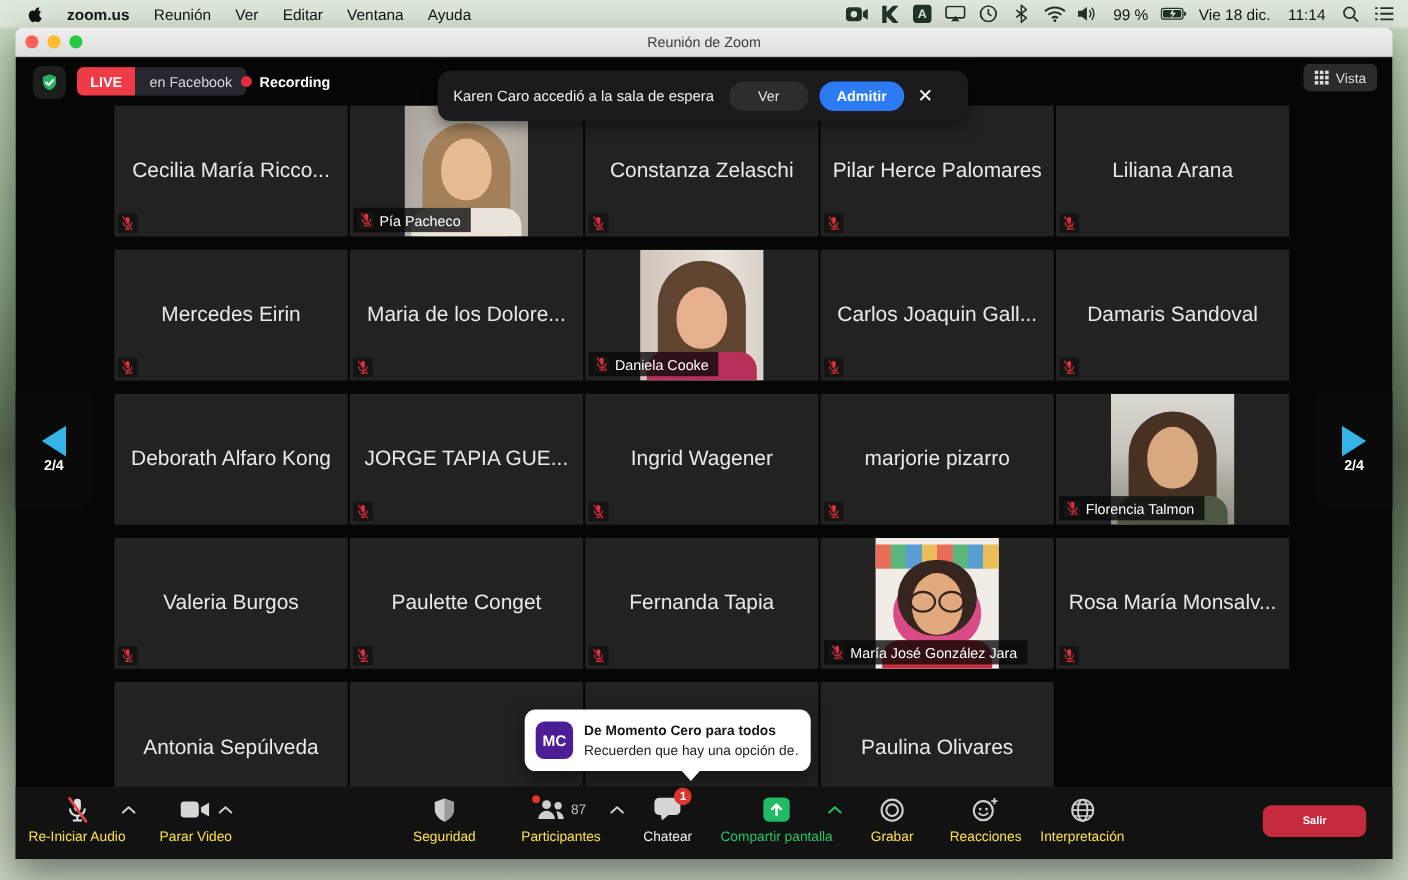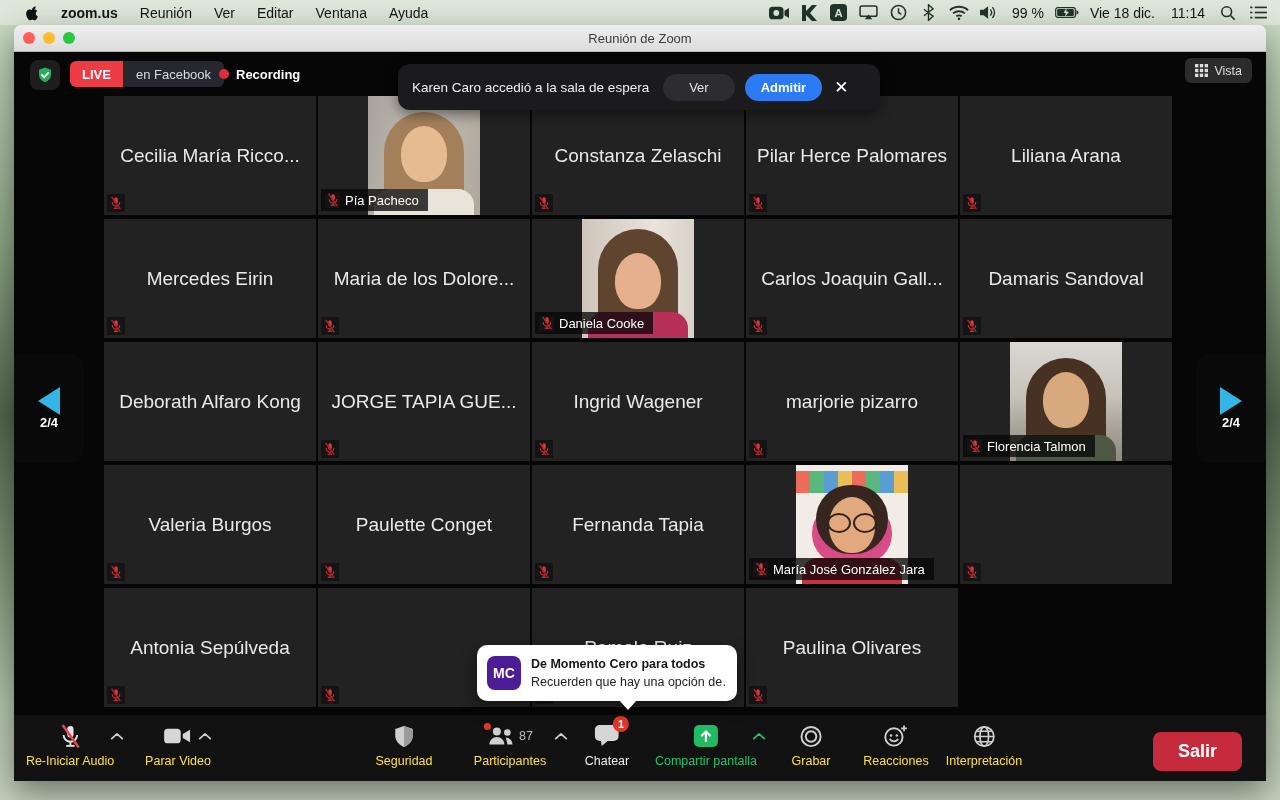--- a/index.html
+++ b/index.html
@@ -51,21 +51,21 @@
     border-radius:14px; height:27px; padding:0 26px; cursor:pointer; }
   .btn-admit { margin-left:10px; background:#2d7bf4; color:#fff; font-weight:bold; font-size:13px;
     border:none; border-radius:14px; height:27px; padding:0 16px; cursor:pointer; }
   .notif-close { margin-left:12px; background:none; border:none; color:#fff; font-size:17px; cursor:pointer; line-height:1; }
 
   .vistabtn { position:absolute; right:14px; top:6px; height:25px; background:#2b2b2b; border:none;
     border-radius:6px; color:#dedede; font-size:12.5px; display:flex; align-items:center; gap:6px; padding:0 10px; cursor:pointer; }
 
   
   .grid { position:absolute; left:90px; top:44px; width:1068px; height:611px;
-    display:grid; grid-template-columns:repeat(5,212px); grid-template-rows:repeat(5,119px); gap:4px 2px; }
+    display:grid; grid-template-columns:repeat(5,212px); grid-template-rows:repeat(5,119px); gap:12px 2px; }
   .cell { position:relative; background:#222222; overflow:hidden; display:flex; align-items:center; justify-content:center; }
   .cname { color:#e9e9e9; font-size:19px; white-space:nowrap; }
   .badge { position:absolute; left:3px; bottom:3px; width:18px; height:18px; background:#141414;
     display:flex; align-items:center; justify-content:center; }
   .badge svg { width:14px; height:14px; }
   .vlabel { position:absolute; left:3px; bottom:4px; height:22px; background:rgba(8,8,8,.78);
     display:flex; align-items:center; gap:5px; padding:0 9px 0 4px; z-index:3; }
   .vlabel .lbadge { width:15px; height:15px; }
   .vlabel span.nm { color:#fff; font-size:13px; white-space:nowrap; }
 
@@ -127,21 +127,21 @@
   .tlabel { font-size:12.5px; color:#fde047; white-space:nowrap; }
   .tlabel.green { color:#25c368; }
   .caret { position:absolute; top:16px; cursor:pointer; }
   .pcount { color:#bdbdbd; font-size:12.5px; margin-left:4px; }
   .reddot { position:absolute; left:-3px; top:-2px; width:7px; height:7px; border-radius:50%; background:#e0362c; }
   .chatbadge { position:absolute; right:-10px; top:-7px; min-width:16px; height:16px; background:#e0362c;
     border-radius:9px; color:#fff; font-size:11px; font-weight:bold; display:flex; align-items:center;
     justify-content:center; padding:0 4px; }
   .sharesq { width:24px; height:22px; background:#23ba65; border-radius:5px; display:flex; align-items:center; justify-content:center; }
   .salir { position:absolute; right:24px; top:17px; background:#c52b3c; border:none; border-radius:8px;
-    color:#fff; font-weight:bold; font-size:18px; padding:9px 25px; cursor:pointer; }
+    color:#fff; font-weight:bold; font-size:10px; padding:9px 36px; cursor:pointer; }
   .partrow { display:flex; align-items:center; }
 </style>
 </head>
 <body>
 
 <svg width="0" height="0" style="position:absolute">
   <defs>
     <g id="micoff">
       <rect x="9" y="2" width="6" height="11" rx="3" fill="#e0333f"></rect>
       <path d="M5.5 10.5a6.5 6.5 0 0 0 13 0" stroke="#e0333f" stroke-width="1.8" fill="none"></path>
@@ -496,20 +496,21 @@
           <span class="badge lbadge" style="position:static">
               <svg viewBox="0 0 24 24">
                 <use href="#micoff"></use>
               </svg>
             </span>
           <span class="nm">María José González Jara</span>
         </div>
       </div>
 
       <div class="cell">
+        <span class="cname">Rosa María Monsalv...</span>
         <span class="badge">
             <svg viewBox="0 0 24 24">
               <use href="#micoff"></use>
             </svg>
           </span>
       </div>
 
       <div class="cell">
         <span class="cname">Antonia Sepúlveda</span>
         <span class="badge">

